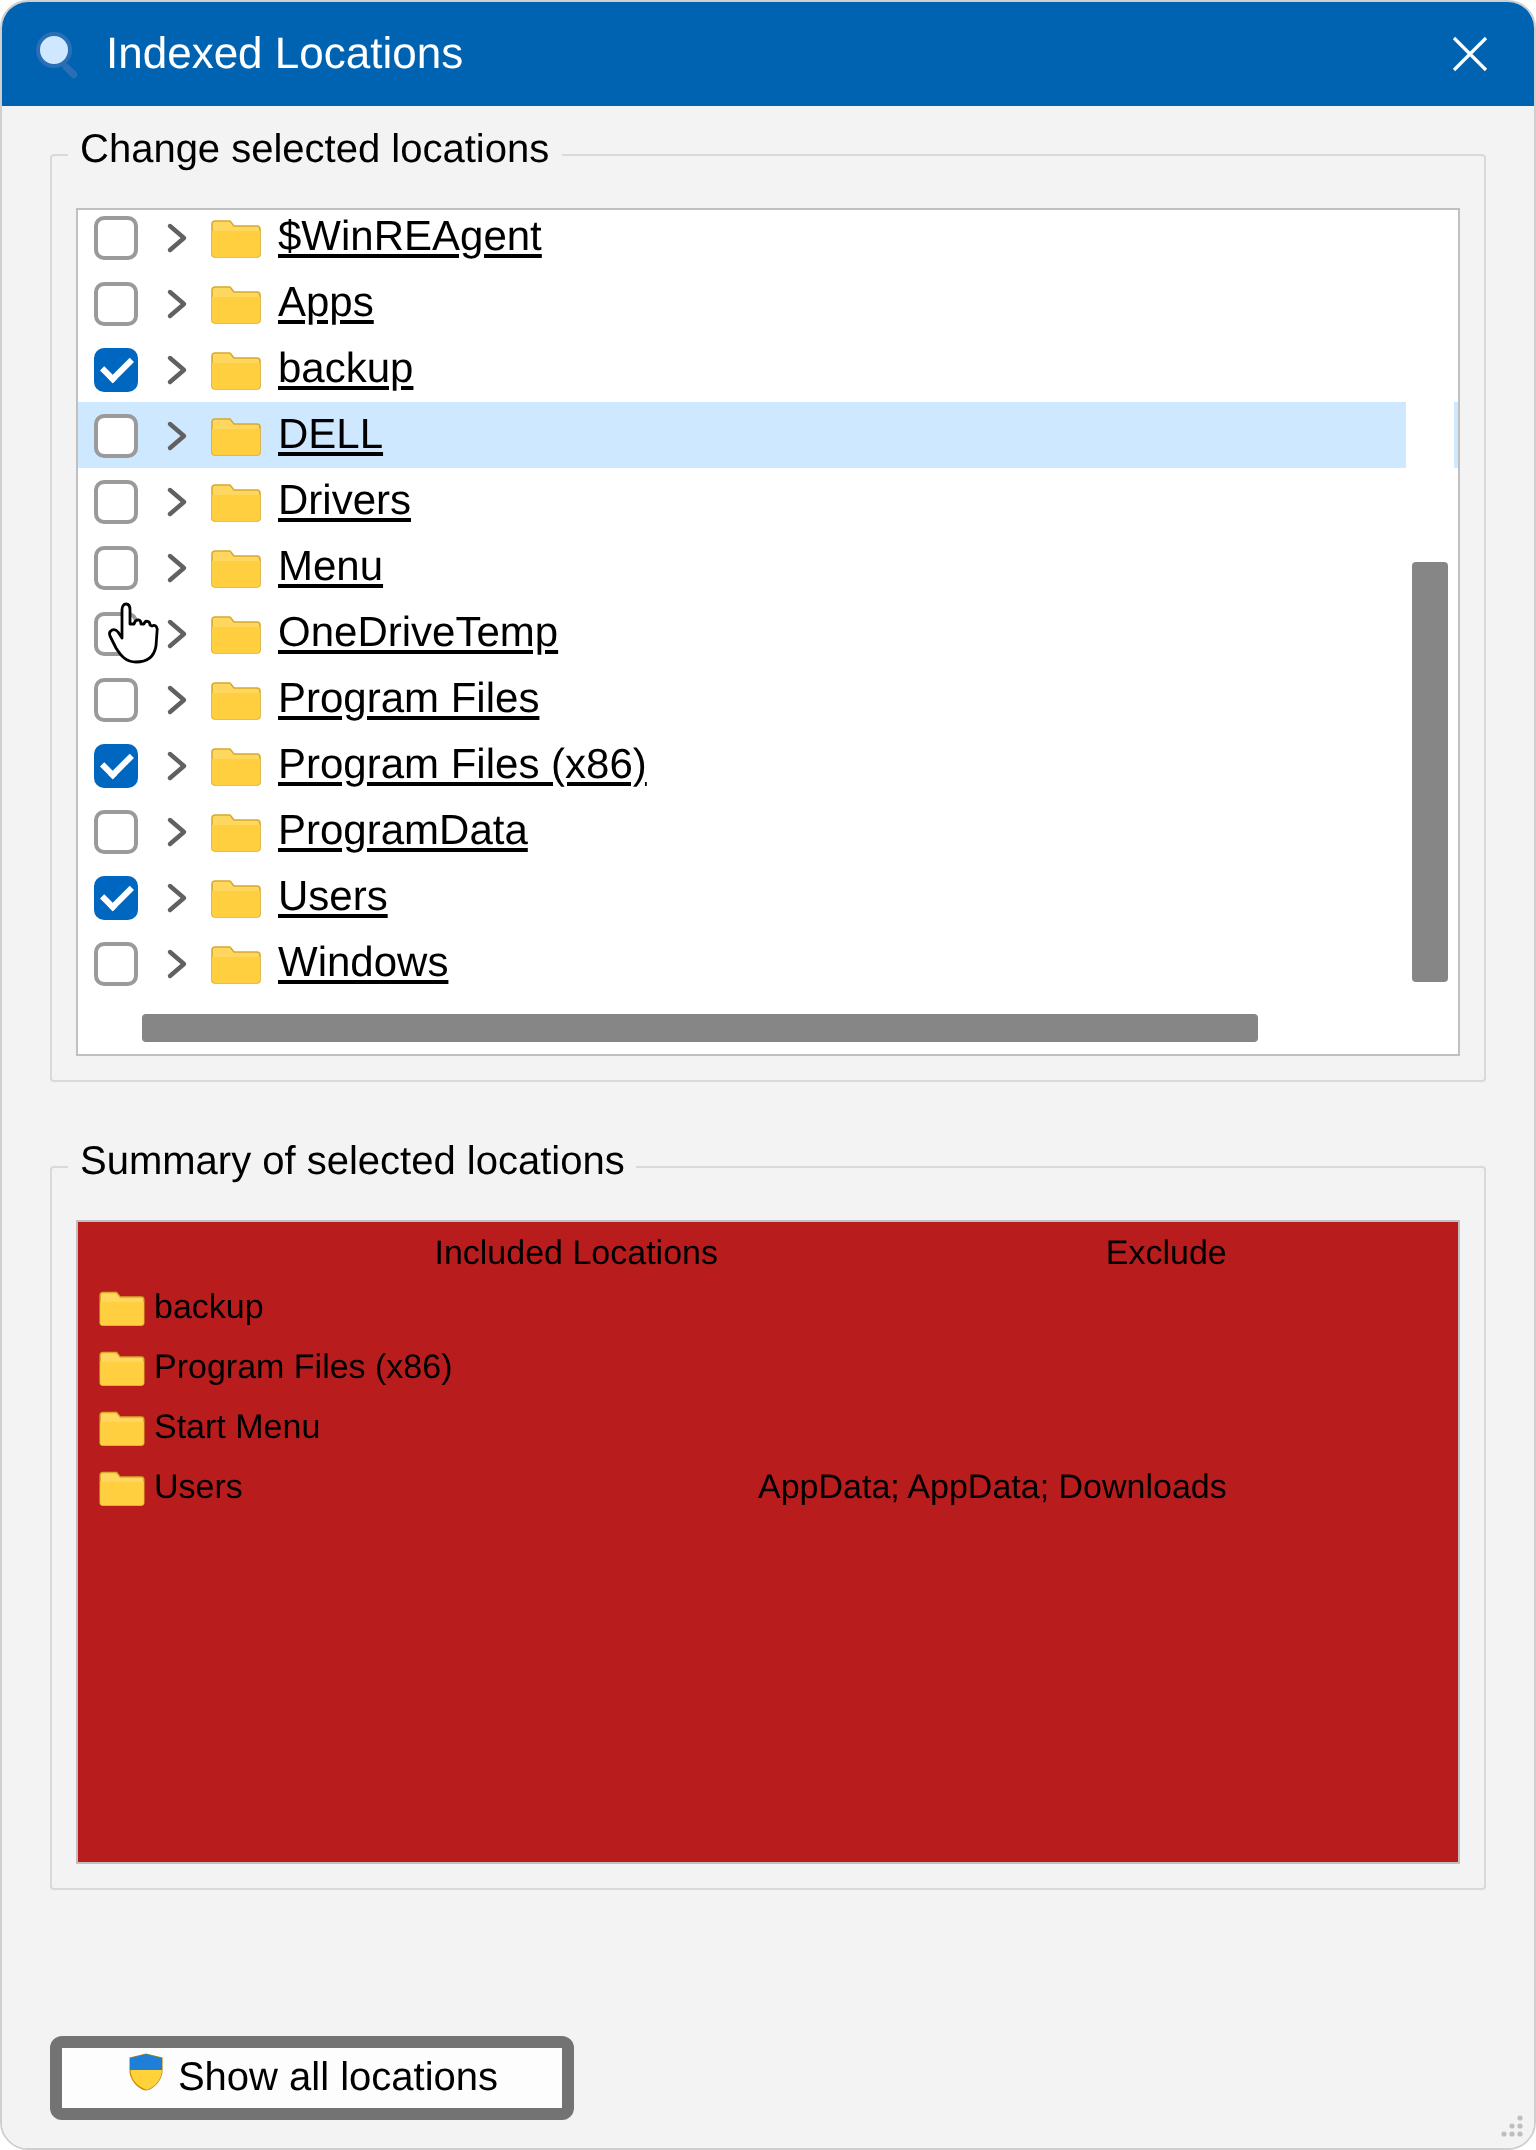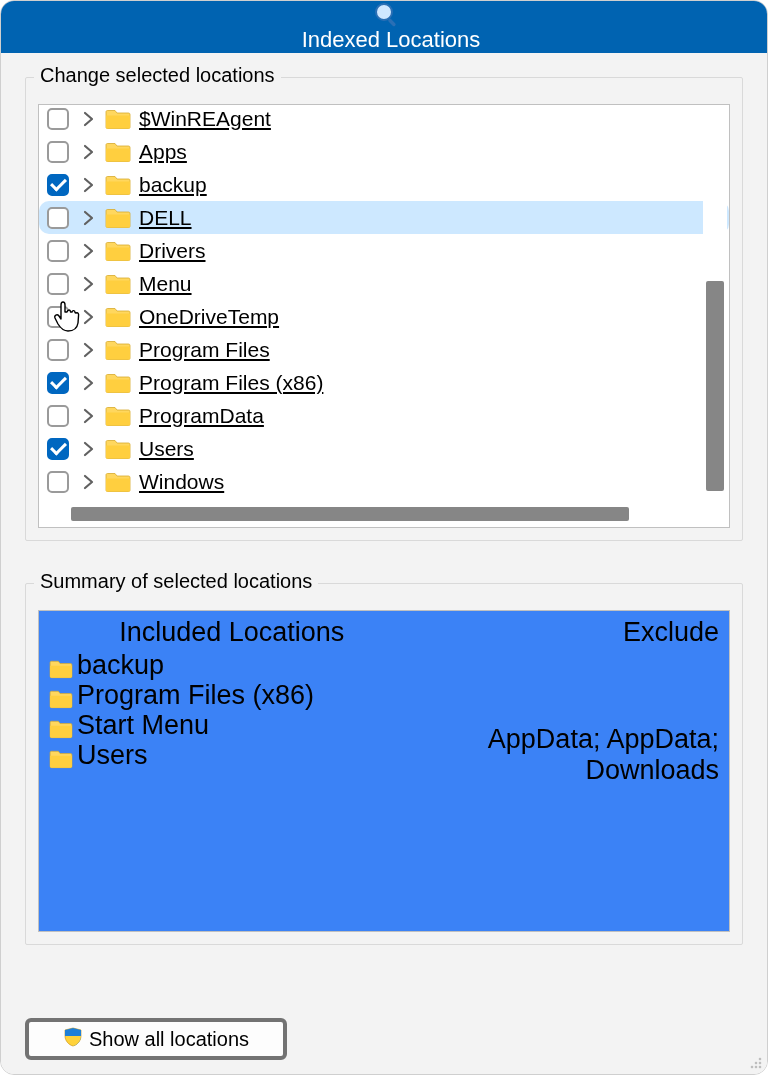--- a/index.html
+++ b/index.html
@@ -23,21 +23,20 @@
     position: relative;
   }
   
   .titlebar {
     height: 52px;
     background: #0063b1;
     color: #fff;
     display: flex;
     align-items: center;
     padding: 0 0 0 14px;
-    flex-direction: column;
   }
   .titlebar .app-icon {
     width: 28px; height: 28px;
     margin-right: 10px;
     display: inline-flex; align-items: center; justify-content: center;
   }
   .titlebar .title {
     font-size: 22px;
     font-weight: 400;
     flex: 1;
@@ -90,21 +89,21 @@
     left: 0; top: -3px; right: 0;
   }
   .row {
     display: flex;
     align-items: center;
     height: 33px;
     padding-left: 8px;
     cursor: default;
     text-decoration: underline;
   }
-  .row.selected { background: #cde8ff; border-radius: 10px; }
+  .row.selected { background: #cde8ff; }
   .chk {
     width: 22px; height: 22px;
     border: 2px solid #9a9a9a;
     border-radius: 5px;
     background: #fff;
     margin-right: 8px;
     display: inline-flex; align-items: center; justify-content: center;
     flex-shrink: 0;
   }
   .chk.checked {
@@ -154,42 +153,42 @@
   .hthumb {
     position: absolute;
     top: 4px; bottom: 4px;
     left: 30px; width: 558px;
     background: #868686;
     border-radius: 2px;
   }
 
   
   .summarybox {
-    background: #3b82f6;
+    background: #b91c1c;
     border: 1px solid #c0c0c0;
     height: 100%;
     display: flex;
-    font-size: 27px;
+    font-size: 17px;
   }
   .sum-col { padding: 6px 10px; }
   .sum-col.left { width: 330px; border-right: 0px solid #eee; }
   .sum-col .hdr { margin-bottom: 2px; }
   .sum-row { display: flex; align-items: center; height: 30px; }
   .sum-row .folder { width: 24px; height: 20px; margin-right: 4px; }
 
   
   .buttons {
     margin-top: auto;
     padding-top: 34px;
     display: flex;
     align-items: center;
   }
   .btn {
     height: 42px;
-    border: 4px solid #737373;
+    border: 6px solid #737373;
     background: #fdfdfd;
     border-radius: 6px;
     font-size: 20px;
     padding: 0 20px;
     display: inline-flex;
     align-items: center;
     justify-content: center;
     cursor: pointer;
     color: #000;
   }

